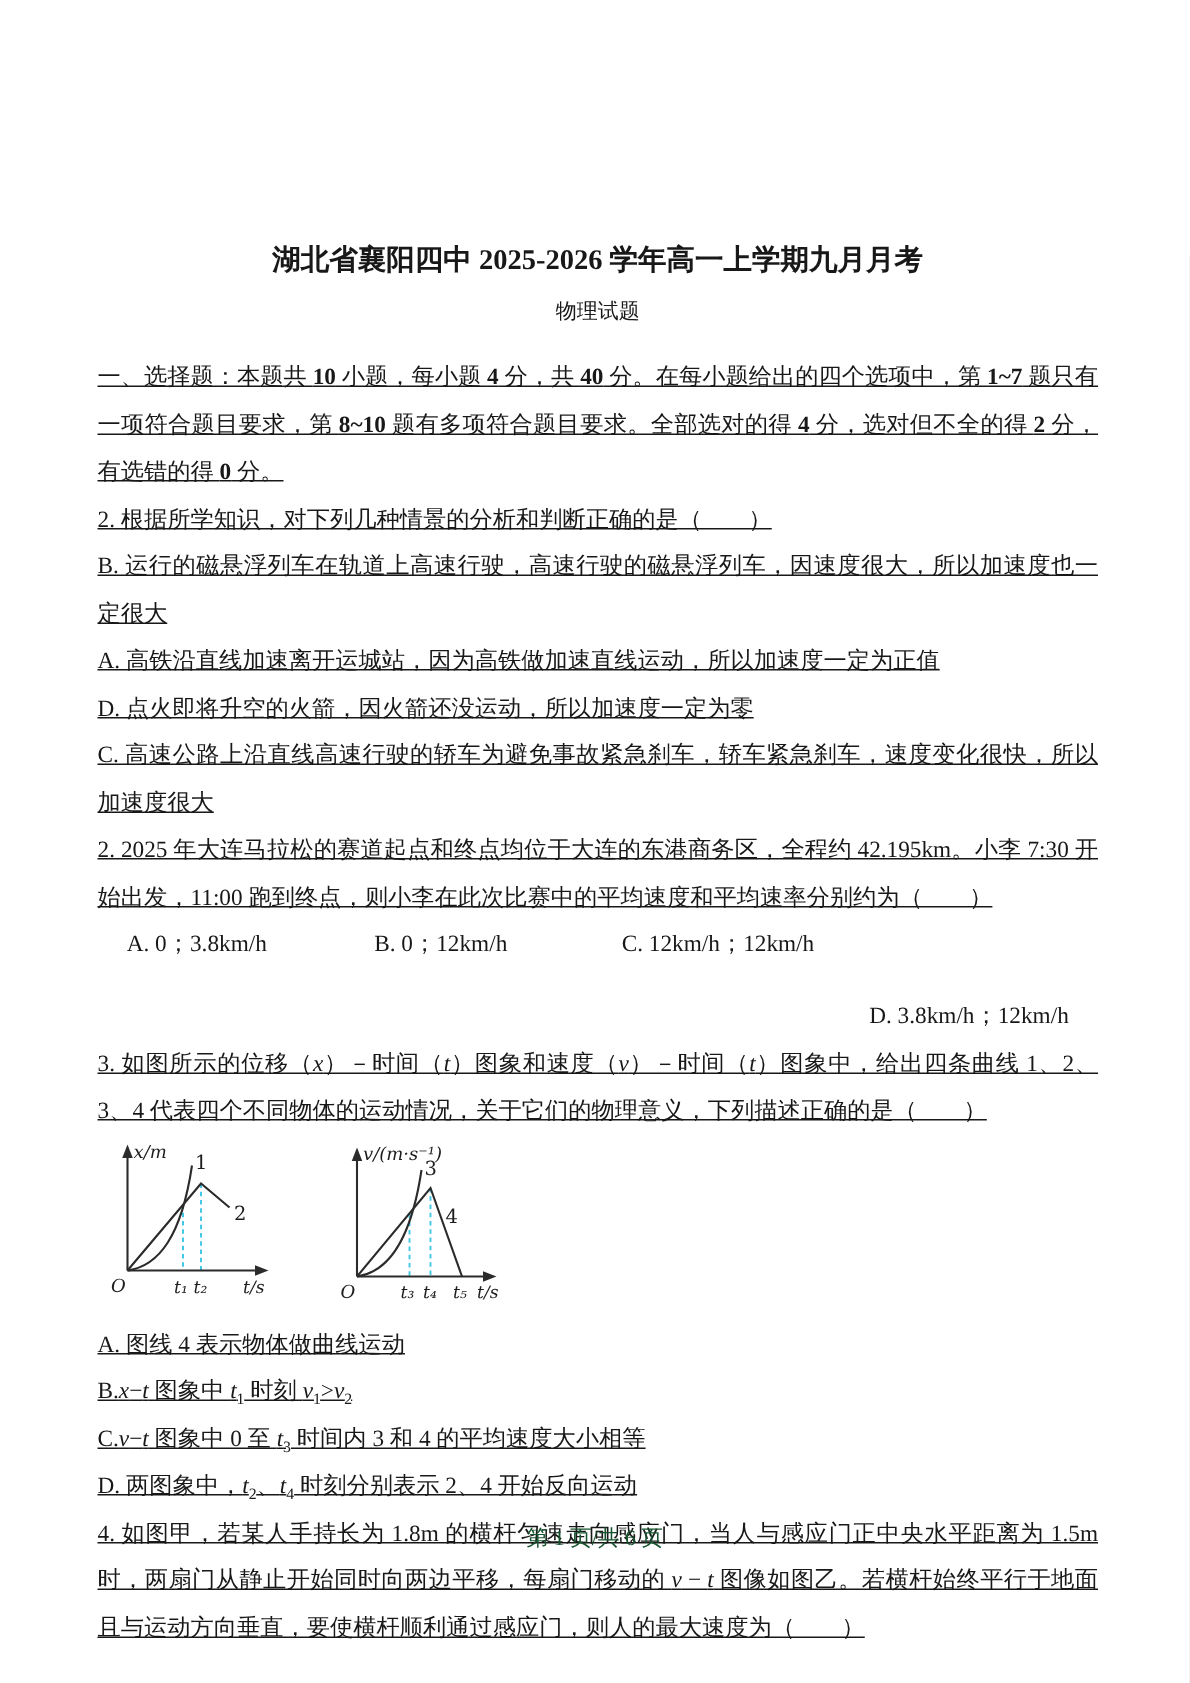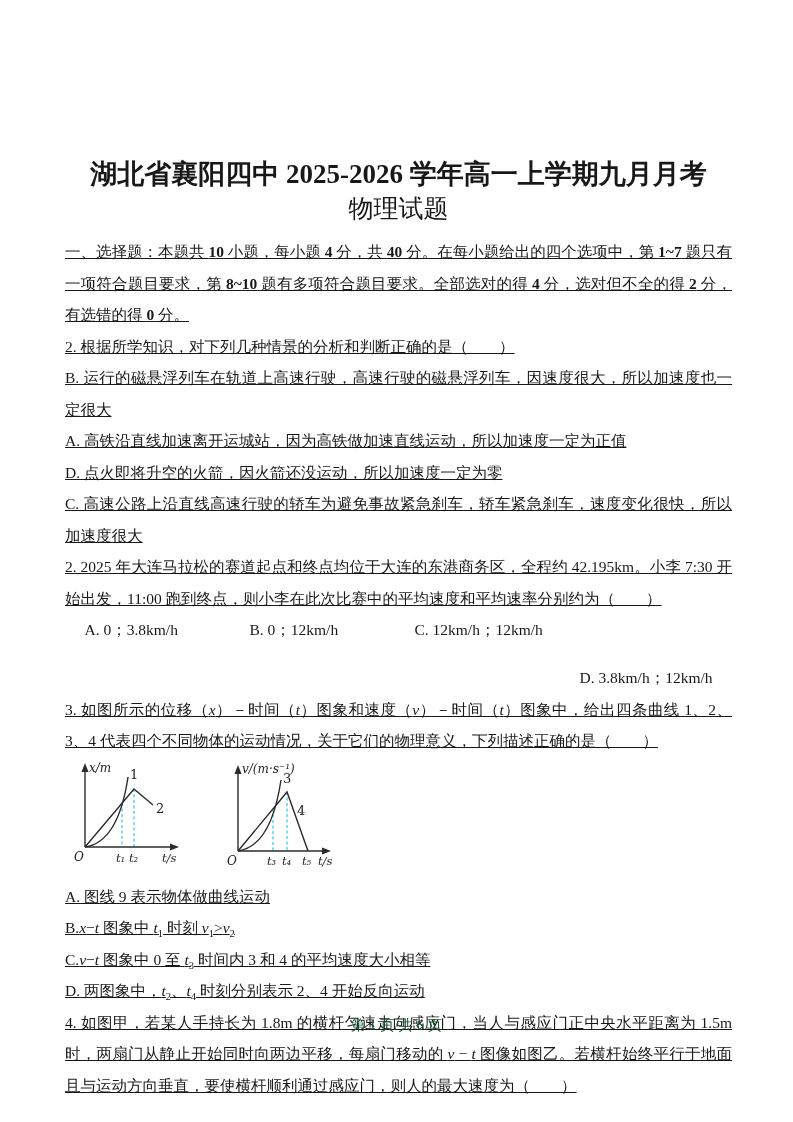--- a/index.html
+++ b/index.html
@@ -3,22 +3,22 @@
 <meta charset="utf-8">
 <style>
   html,body{margin:0;padding:0;background:#e8e8e8;}
   .page{
     width:793px;height:1122px;background:#ffffff;position:relative;
     margin:0 auto;overflow:hidden;
     font-family:"Liberation Serif","DejaVu Serif",serif;
     color:#181818;
   }
   .content{position:absolute;left:65px;right:61px;top:160px;}
-  .title{font-size:27px;line-height:28px;font-weight:700;text-align:center;}
-  .subtitle{font-size:25px;line-height:26px;text-align:center;margin-top:8px;}
+  .title{font-size:19px;line-height:28px;font-weight:700;text-align:center;}
+  .subtitle{font-size:14px;line-height:26px;text-align:center;margin-top:8px;}
   .para{font-size:15.5px;line-height:31.5px;text-align:justify;margin:0;text-decoration:underline;}
   .intro{margin-top:14px;}
   .b{font-weight:700;}
   .i{font-style:italic;}
   .sub{vertical-align:sub;font-size:0.68em;line-height:0;}
   .opt-row{display:flex;font-size:15.5px;line-height:31.5px;margin:0;justify-content:center;}
   .opt-col{width:165px;flex:0 0 auto;}
   .opt-col:last-child{width:auto;margin-top:48px;}
   .graphs{display:flex;margin:2px 0 10px 1px;align-items:flex-start;}
   .graphs svg{display:block;}
@@ -93,21 +93,21 @@
         <text x="67" y="24" font-size="13" class="gtext">3</text>
         <text x="81" y="56" font-size="13" class="gtext">4</text>
         <text x="11" y="106" font-size="12" font-style="italic" class="gtext">O</text>
         <text x="51" y="106" font-size="11.5" font-style="italic" class="gtext">t₃</text>
         <text x="66" y="106" font-size="11.5" font-style="italic" class="gtext">t₄</text>
         <text x="86" y="106" font-size="11.5" font-style="italic" class="gtext">t₅</text>
         <text x="102" y="106" font-size="11.5" font-style="italic" class="gtext">t/s</text>
       </svg>
     </div>
 
-    <p class="para"><span>A. 图线 9 表示物体做曲线运动</span></p>
+    <p class="para"><span>A. 图线 4 表示物体做曲线运动</span></p>
     <p class="para"><span>B.</span><span class="i">x</span><span>−</span><span class="i">t</span><span> 图象中 </span><span class="i">t</span><span class="sub">1</span><span> 时刻 </span><span class="i">v</span><span class="sub">1</span><span>&gt;</span><span class="i">v</span><span class="sub">2</span></p>
     <p class="para"><span>C.</span><span class="i">v</span><span>−</span><span class="i">t</span><span> 图象中 0 至 </span><span class="i">t</span><span class="sub">3</span><span> 时间内 3 和 4 的平均速度大小相等</span></p>
     <p class="para"><span>D. 两图象中，</span><span class="i">t</span><span class="sub">2</span><span>、</span><span class="i">t</span><span class="sub">4</span><span> 时刻分别表示 2、4 开始反向运动</span></p>
 
     <p class="para"><span>4. 如图甲，若某人手持长为 1.8m 的横杆匀速走向感应门，当人与感应门正中央水平距离为 1.5m 时，两扇门从静止开始同时向两边平移，每扇门移动的 </span><span class="i">v</span><span> − </span><span class="i">t</span><span> 图像如图乙。若横杆始终平行于地面且与运动方向垂直，要使横杆顺利通过感应门，则人的最大速度为（　　）</span></p>
   </div>
 
   <div class="footer">第 1 页/共 6 页</div>
 </div>
 

